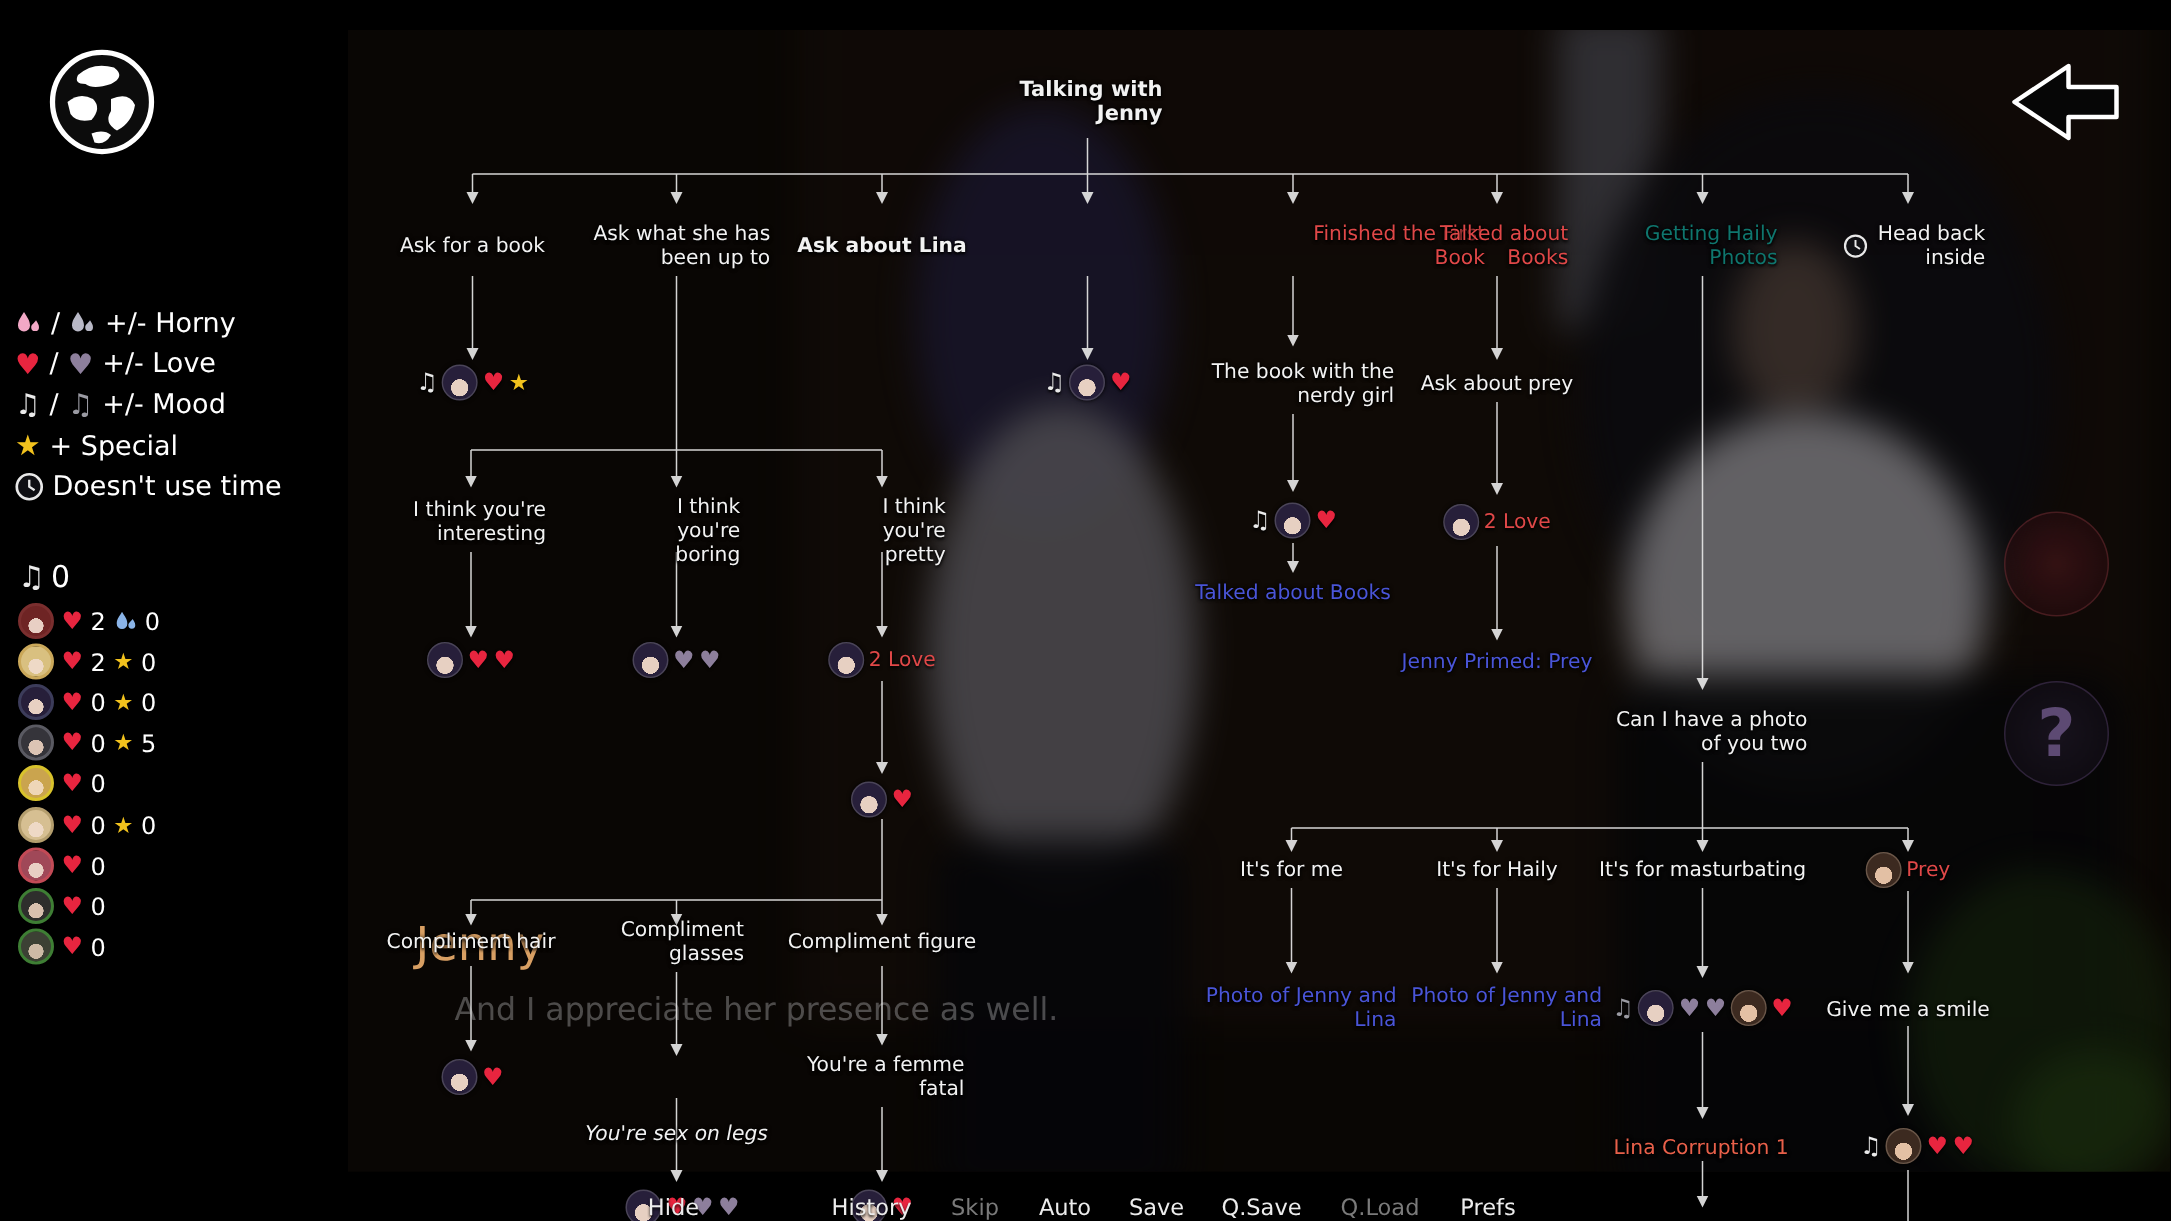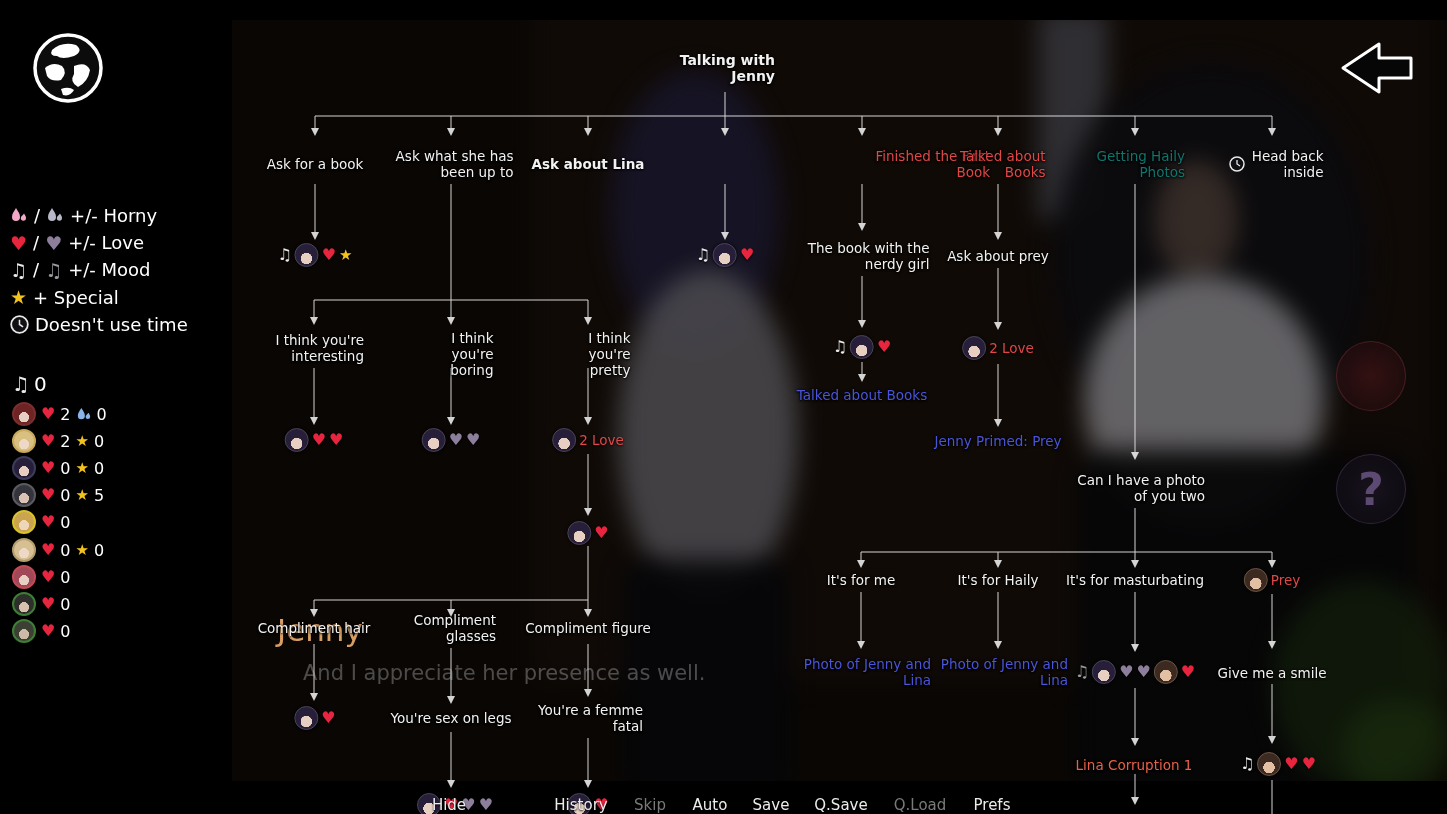--- a/index.html
+++ b/index.html
@@ -179,21 +179,21 @@
   <div class="node nw" style="left:314px;top:610px;">
       <span>Compliment hair</span>
     </div>
   <div class="node" style="left:451px;top:610px;width:90px;">
       <span>Compliment glasses</span>
     </div>
   <div class="node nw" style="left:588px;top:610px;">
       <span>Compliment figure</span>
     </div>
 
-  <div class="node nw" style="left:451px;top:706px;min-height:24px;">
+  <div class="node nw" style="left:451px;top:744px;min-height:24px;font-style:italic;">
       <span>You're sex on legs</span>
     </div>
   <div class="node" style="left:588px;top:700px;width:110px;">
       <span>You're a femme fatal</span>
     </div>
 
   <div class="node" style="left:862px;top:238px;width:135px;">
       <span>The book with the nerdy girl</span>
     </div>
   <div class="node blue nw" style="left:862px;top:386px;min-height:18px;">

